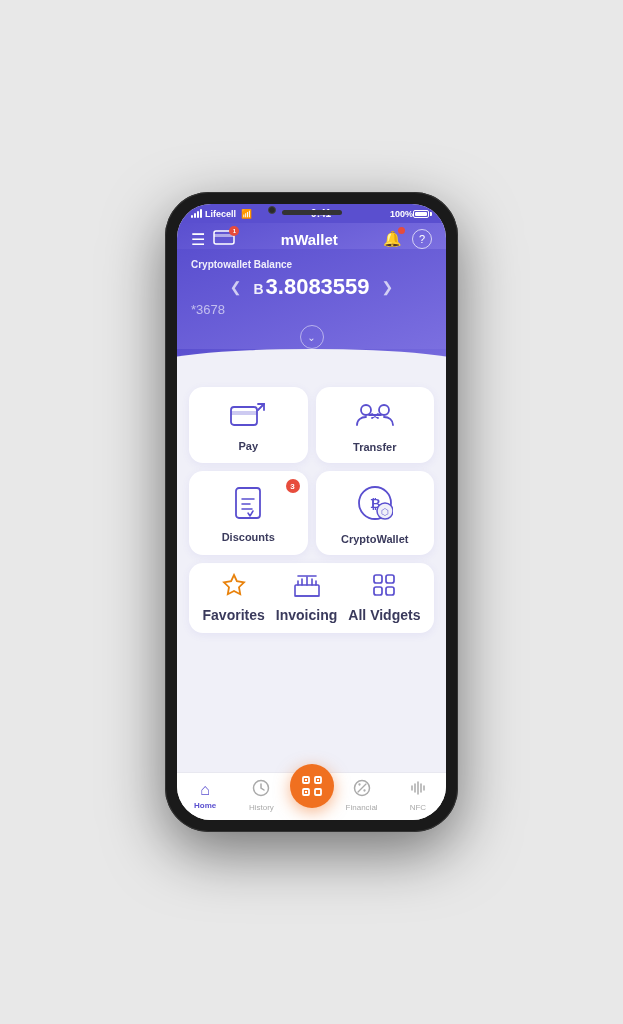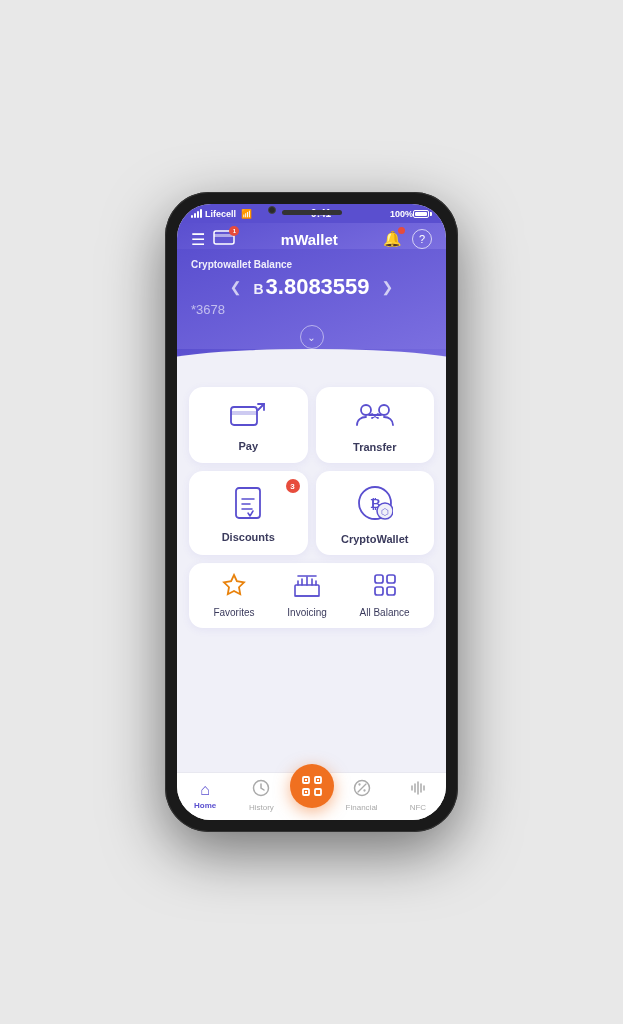--- a/index.html
+++ b/index.html
@@ -255,23 +255,23 @@
       align-items: center;
       gap: 4px;
       cursor: pointer;
     }
     .quick-icon {
       font-size: 22px;
       color: #e8820c;
     }
     .quick-icon.purple { color: #5a4fcf; }
     .quick-label {
-      font-size: 10px;
+      font-size: 14px;
       color: #3a3a5c;
-      font-weight: 400;
+      font-weight: 700;
     }
 
     
     .bottom-nav {
       background: #fff;
       display: flex;
       justify-content: space-around;
       align-items: center;
       padding: 6px 0 8px;
       border-top: 1px solid #e8e8f0;
@@ -456,21 +456,21 @@
 
         <div class="quick-item">
           <span class="quick-icon purple">
             <svg width="24" height="24" viewBox="0 0 24 24" fill="none">
               <rect x="2" y="2" width="8" height="8" rx="2" stroke="#5a4fcf" stroke-width="1.7"></rect>
               <rect x="14" y="2" width="8" height="8" rx="2" stroke="#5a4fcf" stroke-width="1.7"></rect>
               <rect x="2" y="14" width="8" height="8" rx="2" stroke="#5a4fcf" stroke-width="1.7"></rect>
               <rect x="14" y="14" width="8" height="8" rx="2" stroke="#5a4fcf" stroke-width="1.7"></rect>
             </svg>
           </span>
-          <span class="quick-label">All Balance</span>
+          <span class="quick-label">All Vidgets</span>
         </div>
 
       </div>
 
     </div>
 
     <div class="bottom-nav">
 
       <div class="nav-item">
         <span class="nav-icon active">⌂</span>

